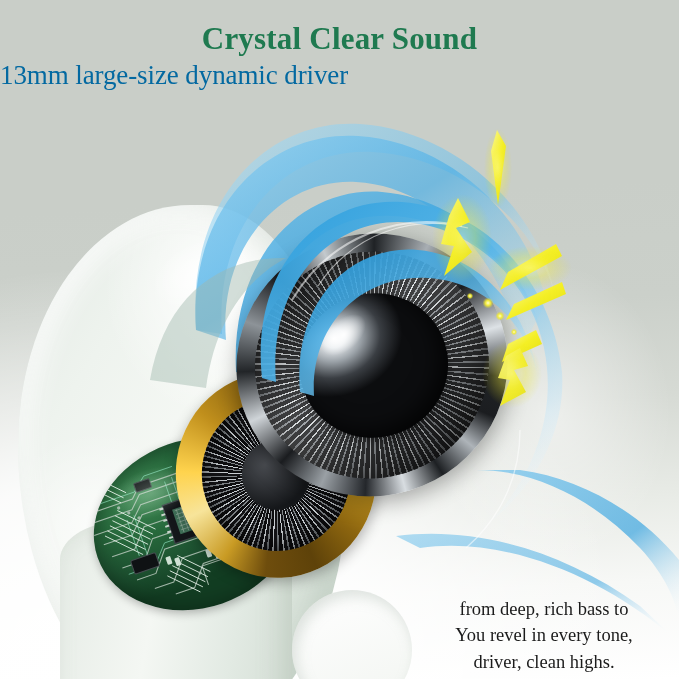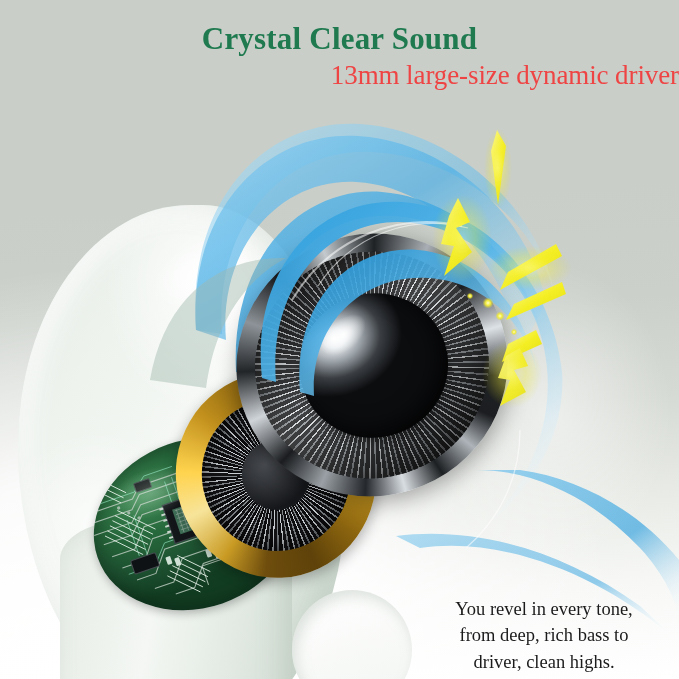--- a/index.html
+++ b/index.html
@@ -46,24 +46,24 @@
     font-size: 31px;
     font-weight: bold;
     letter-spacing: 0.2px;
     color: #1f7a50;
     line-height: 1.1;
   }
   .subhead {
     position: absolute;
     left: 0; right: 0;
     top: 60px;
-    text-align: right;
+    text-align: left;
     font-size: 27px;
     font-weight: normal;
-    color: #ef4444;
+    color: #0369a1;
     line-height: 1.15;
     letter-spacing: -0.1px;
   }
   .caption {
     position: absolute;
     left: 418px;
     width: 252px;
     top: 596px;
     text-align: center;
     font-size: 18.5px;
@@ -452,18 +452,18 @@
           <ellipse cx="498" cy="168" rx="14" ry="40" fill="url(#ydot)"></ellipse>
         </g>
       </g>
     </svg>
   </div>
 
   <div class="headline">Crystal Clear Sound</div>
   <div class="subhead">13mm large-size dynamic driver</div>
 
   <div class="caption">
+    <span>from deep, rich bass to</span>
     <span>You revel in every tone,</span>
-    <span>from deep, rich bass to</span>
     <span>driver, clean highs.</span>
   </div>
 
 </div>
 
 </body></html>

